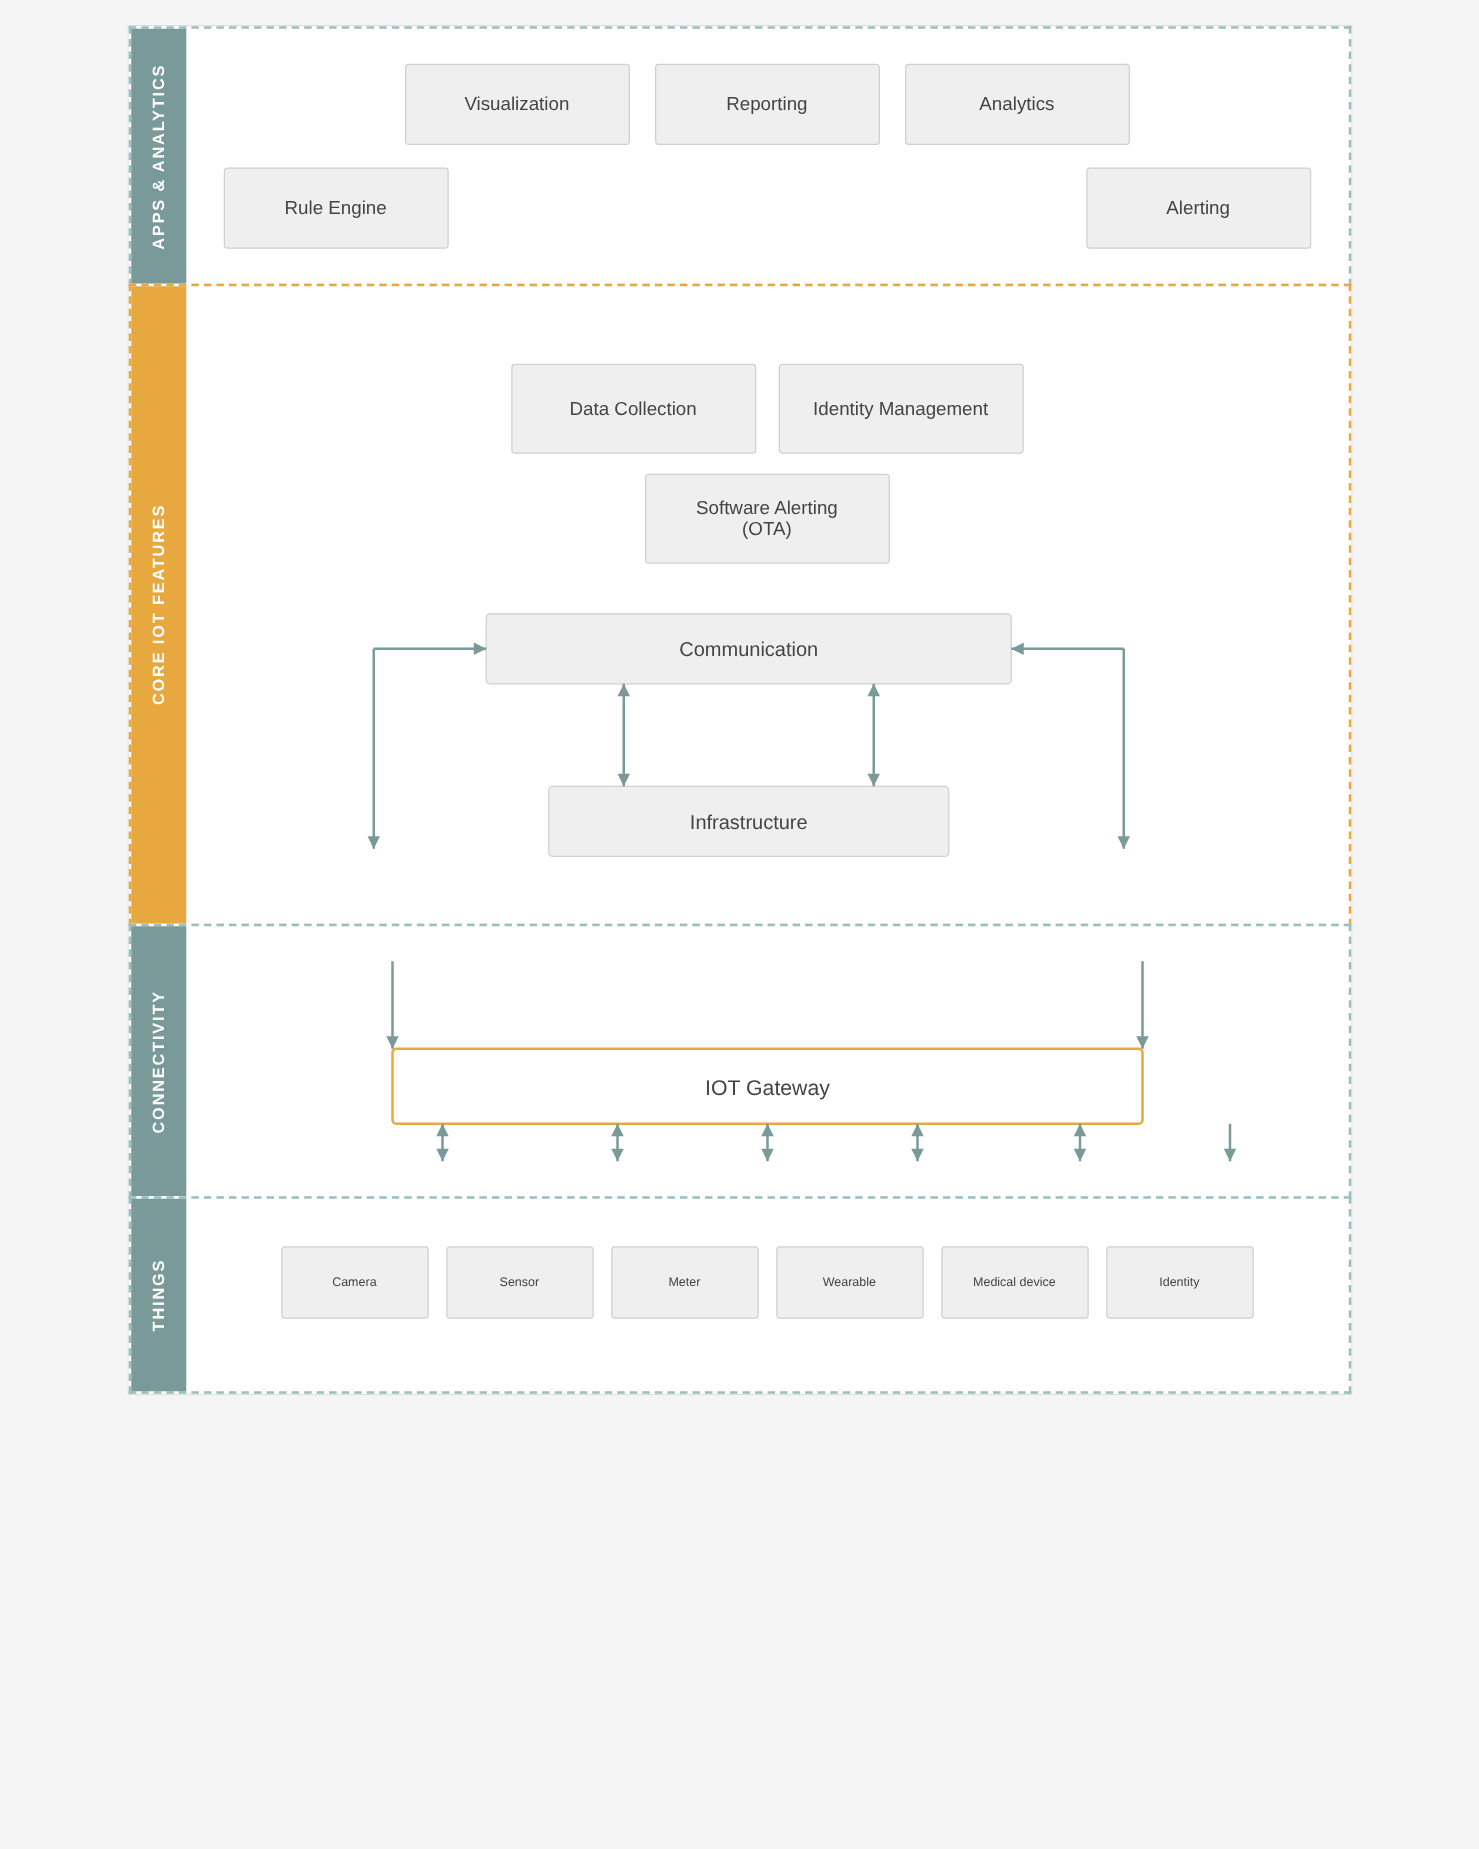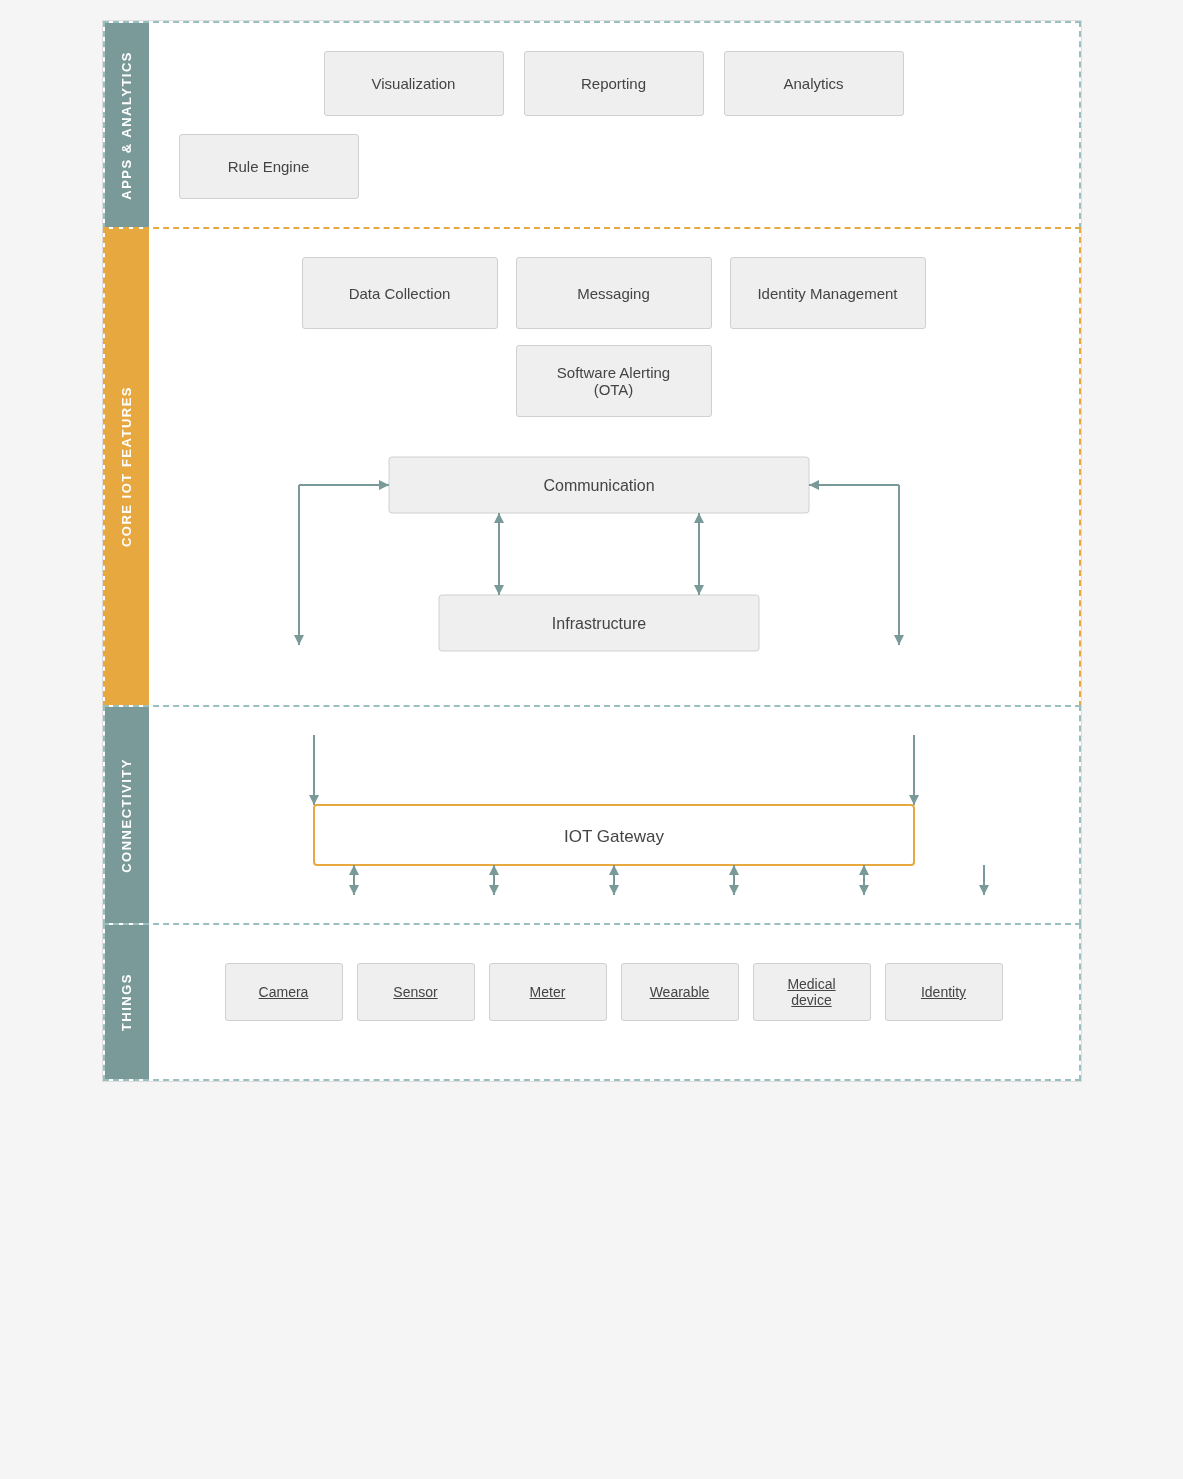--- a/index.html
+++ b/index.html
@@ -123,20 +123,21 @@
       width: 180px;
       height: 65px;
     }
 
     
     .core-top-row {
       display: flex;
       gap: 18px;
       justify-content: center;
       margin-bottom: 16px;
+      margin-top: 34px;
     }
     .core-top-row .box {
       width: 196px;
       min-height: 72px;
     }
     .core-mid-row {
       display: flex;
       gap: 18px;
       justify-content: center;
       margin-bottom: 30px;
@@ -157,22 +158,21 @@
     
     .things-row {
       display: flex;
       gap: 14px;
       justify-content: center;
       padding-top: 10px;
     }
     .things-row .box {
       width: 118px;
       height: 58px;
-      font-size: 14px;
-      text-decoration: underline;
+      font-size: 10px;
     }
   </style>
 </head>
 <body>
 
 <div class="diagram-wrapper">
 
   <div class="layer layer-apps">
     <div class="layer-label-container">
       <span class="layer-label">Apps &amp; Analytics</span>
@@ -186,37 +186,37 @@
           <span>Reporting</span>
         </div>
         <div class="box">
           <span>Analytics</span>
         </div>
       </div>
       <div class="apps-row2">
         <div class="box">
           <span>Rule Engine</span>
         </div>
+        <div class="box">
+          <span>Alerting</span>
+        </div>
       </div>
     </div>
   </div>
 
   <div class="layer layer-core">
     <div class="layer-label-container">
       <span class="layer-label">Core IoT Features</span>
     </div>
     <div class="layer-content">
       <div class="core-top-row">
         <div class="box">
           <span>Data Collection</span>
         </div>
         <div class="box">
-          <span>Messaging</span>
-        </div>
-        <div class="box">
           <span>Identity Management</span>
         </div>
       </div>
       <div class="core-mid-row">
         <div class="box">
           <span>Software Alerting (OTA)</span>
         </div>
       </div>
 
       <div class="core-bottom-section">

